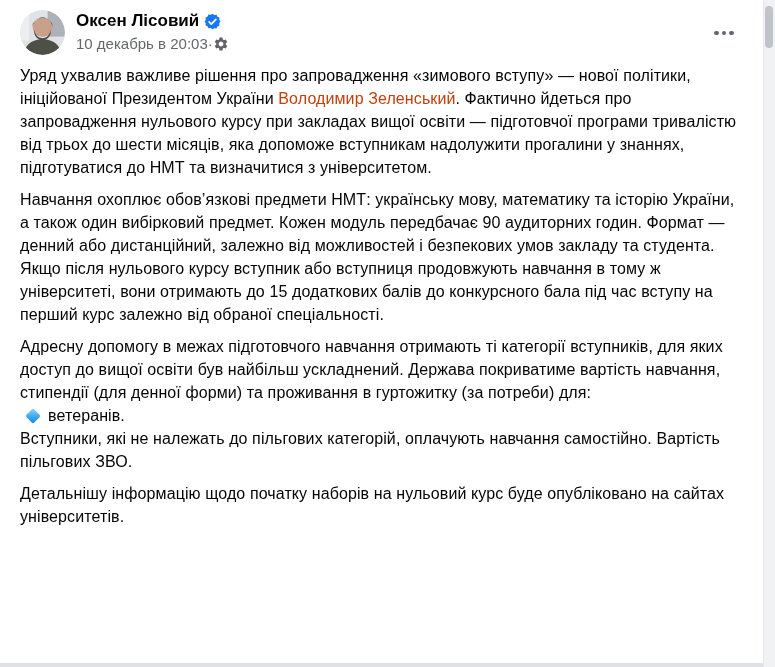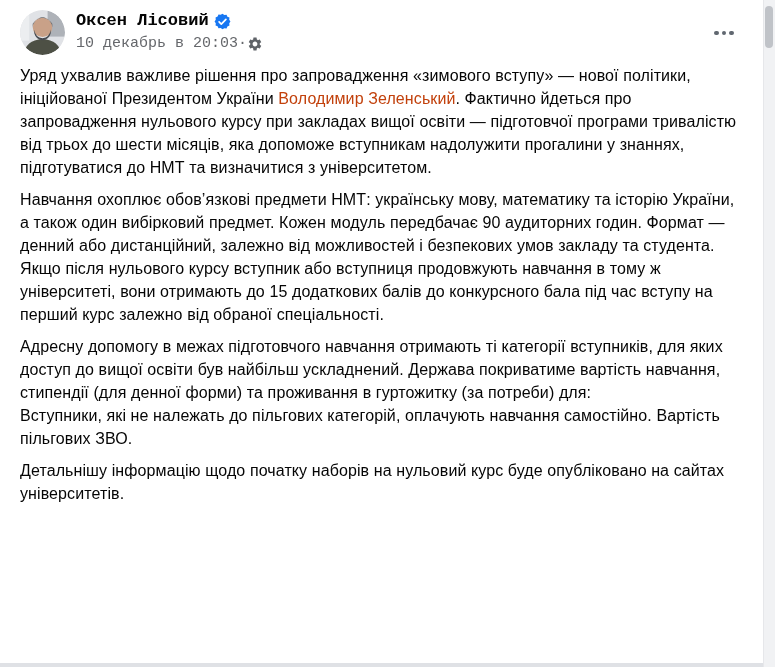--- a/index.html
+++ b/index.html
@@ -10,21 +10,20 @@
     overflow: hidden;
     position: relative;
   }
   .post { position: relative; width: 763px; height: 667px; }
 
   
   .header {
     display: flex;
     align-items: flex-start;
     padding: 10px 20px 6px 20px;
-    font-family: Liberation Mono, monospace;
   }
   .avatar {
     width: 45px; height: 45px;
     border-radius: 50%;
     overflow: hidden;
     flex: 0 0 45px;
     cursor: pointer;
     box-shadow: 0 0 0 1px rgba(0,0,0,0.06) inset;
   }
   .avatar svg { display: block; }
@@ -165,20 +164,21 @@
   </div>
 
   <div class="body-text">
 
     <div class="para"><span>Уряд ухвалив важливе рішення про запровадження «зимового вступу» — нової політики, ініційованої Президентом України </span><a class="mention">Володимир Зеленський</a><span>. Фактично йдеться про запровадження нульового курсу при закладах вищої освіти — підготовчої програми тривалістю від трьох до шести місяців, яка допоможе вступникам надолужити прогалини у знаннях, підготуватися до НМТ та визначитися з університетом.</span></div>
 
     <div class="para">Навчання охоплює обов’язкові предмети НМТ: українську мову, математику та історію України, а також один вибірковий предмет. Кожен модуль передбачає 90 аудиторних годин. Формат — денний або дистанційний, залежно від можливостей і безпекових умов закладу та студента. Якщо після нульового курсу вступник або вступниця продовжують навчання в тому ж університеті, вони отримають до 15 додаткових балів до конкурсного бала під час вступу на перший курс залежно від обраної спеціальності.</div>
 
     <div class="para">
       <div>Адресну допомогу в межах підготовчого навчання отримають ті категорії вступників, для яких доступ до вищої освіти був найбільш ускладнений. Держава покриватиме вартість навчання, стипендії (для денної форми) та проживання в гуртожитку (за потреби) для:</div>
+      <div class="bullet-line"><span class="diamond"></span><span>ветеранів.</span></div>
       <div>Вступники, які не належать до пільгових категорій, оплачують навчання самостійно. Вартість пільгових ЗВО.</div>
     </div>
 
 
     <div class="para">Детальнішу інформацію щодо початку наборів на нульовий курс буде опубліковано на сайтах університетів.</div>
 
   </div>
 
   <div class="bottom-strip"></div>
 </div>

